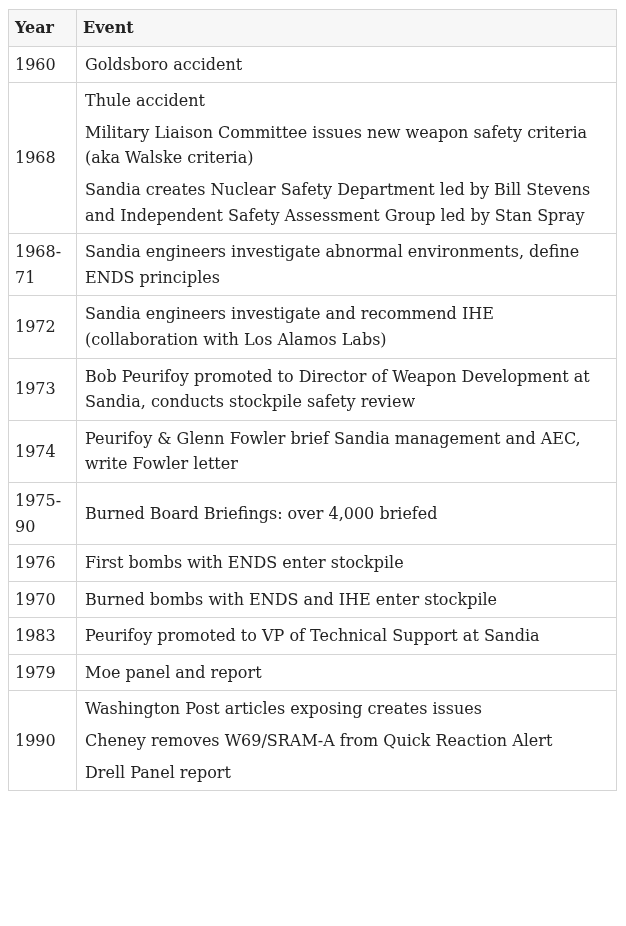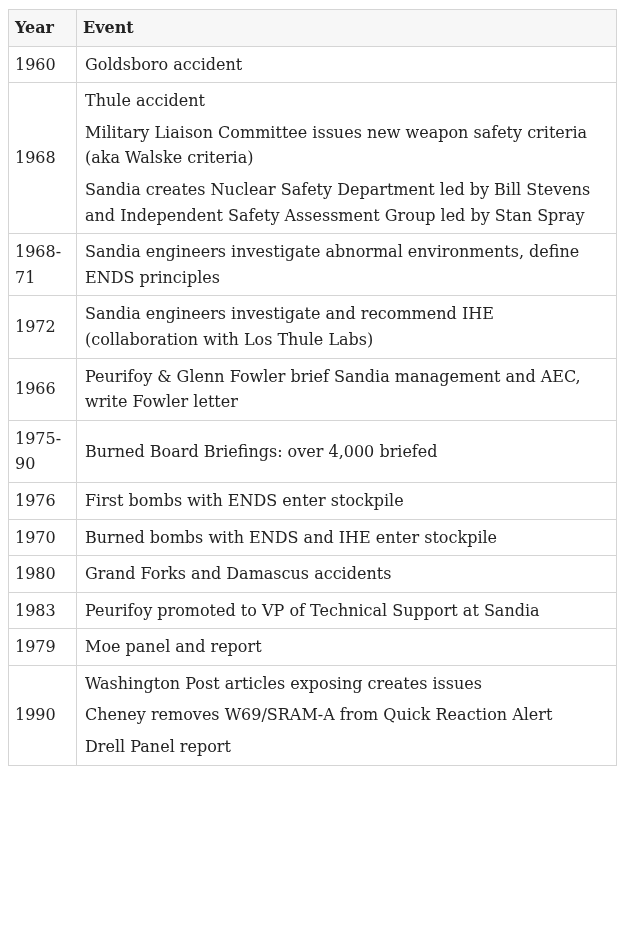--- a/index.html
+++ b/index.html
@@ -79,51 +79,51 @@
         </tr>
         <tr>
           <td class="year-cell">1968-71</td>
           <td class="event-cell">
             <p>Sandia engineers investigate abnormal environments, define ENDS principles</p>
           </td>
         </tr>
         <tr>
           <td class="year-cell">1972</td>
           <td class="event-cell">
-            <p>Sandia engineers investigate and recommend IHE (collaboration with Los Thule Labs)</p>
+            <p>Sandia engineers investigate and recommend IHE (collaboration with Los Alamos Labs)</p>
           </td>
         </tr>
         <tr>
-          <td class="year-cell">1966</td>
+          <td class="year-cell">1973</td>
+          <td class="event-cell">
+            <p>Bob Peurifoy promoted to Director of Weapon Development at Sandia, conducts stockpile safety review</p>
+          </td>
+        </tr>
+        <tr>
+          <td class="year-cell">1974</td>
           <td class="event-cell">
             <p>Peurifoy &amp; Glenn Fowler brief Sandia management and AEC, write Fowler letter</p>
           </td>
         </tr>
         <tr>
           <td class="year-cell">1975-90</td>
           <td class="event-cell">
             <p>Burned Board Briefings: over 4,000 briefed</p>
           </td>
         </tr>
         <tr>
           <td class="year-cell">1976</td>
           <td class="event-cell">
             <p>First bombs with ENDS enter stockpile</p>
           </td>
         </tr>
         <tr>
           <td class="year-cell">1970</td>
           <td class="event-cell">
             <p>Burned bombs with ENDS and IHE enter stockpile</p>
-          </td>
-        </tr>
-        <tr>
-          <td class="year-cell">1980</td>
-          <td class="event-cell">
-            <p>Grand Forks and Damascus accidents</p>
           </td>
         </tr>
         <tr>
           <td class="year-cell">1983</td>
           <td class="event-cell">
             <p>Peurifoy promoted to VP of Technical Support at Sandia</p>
           </td>
         </tr>
         <tr>
           <td class="year-cell">1979</td>

